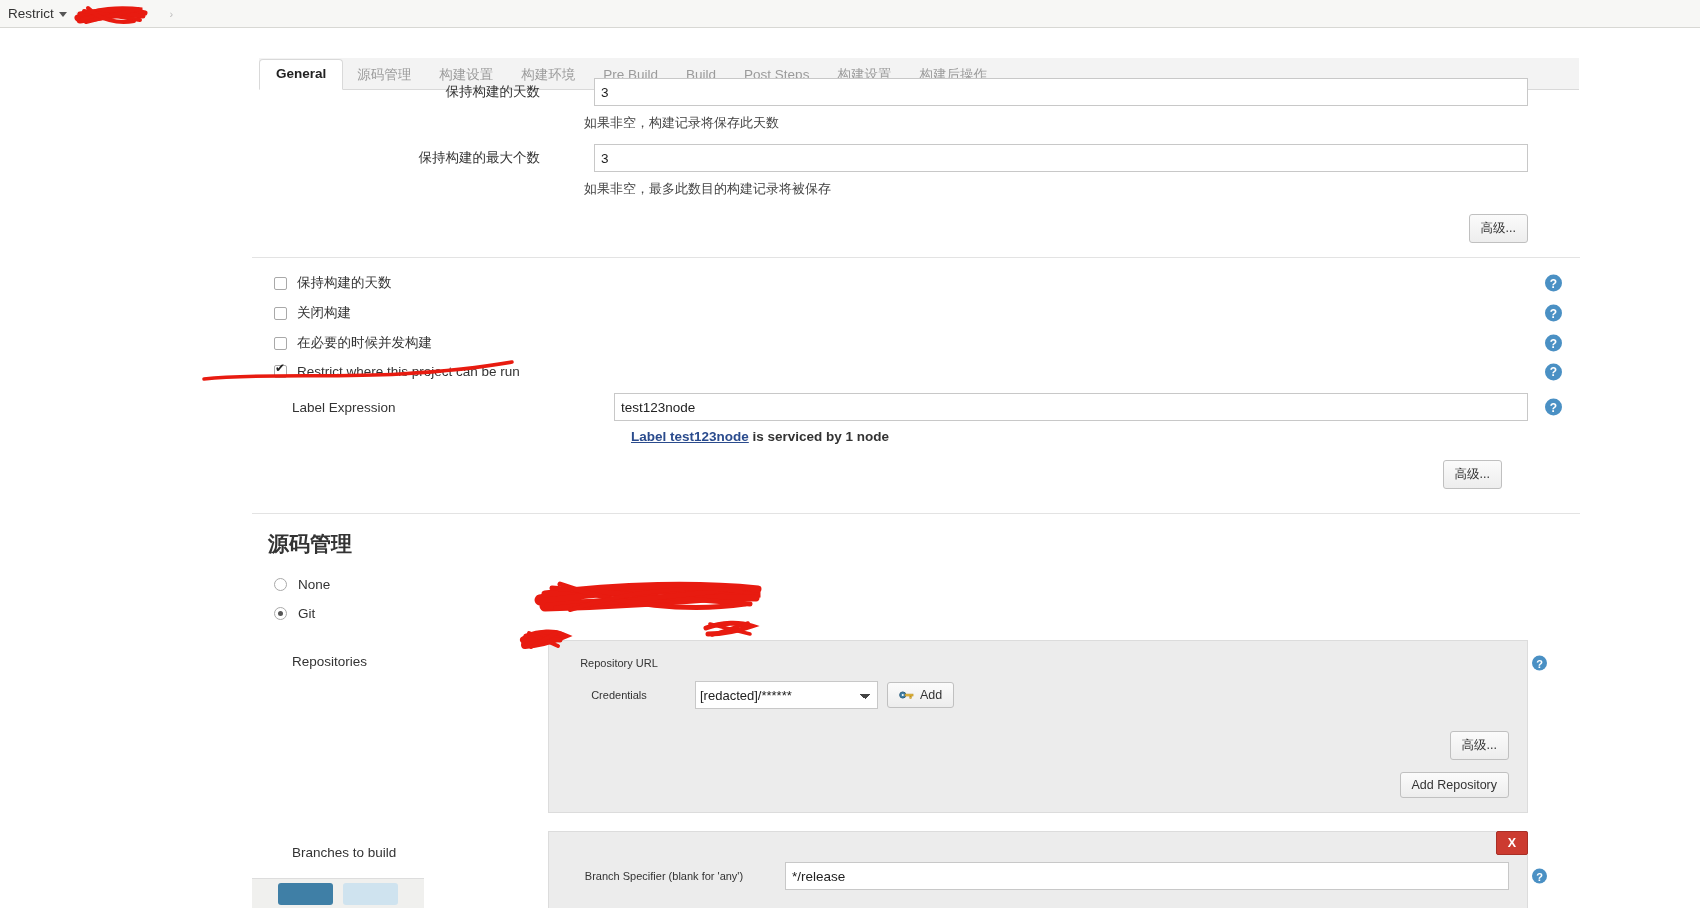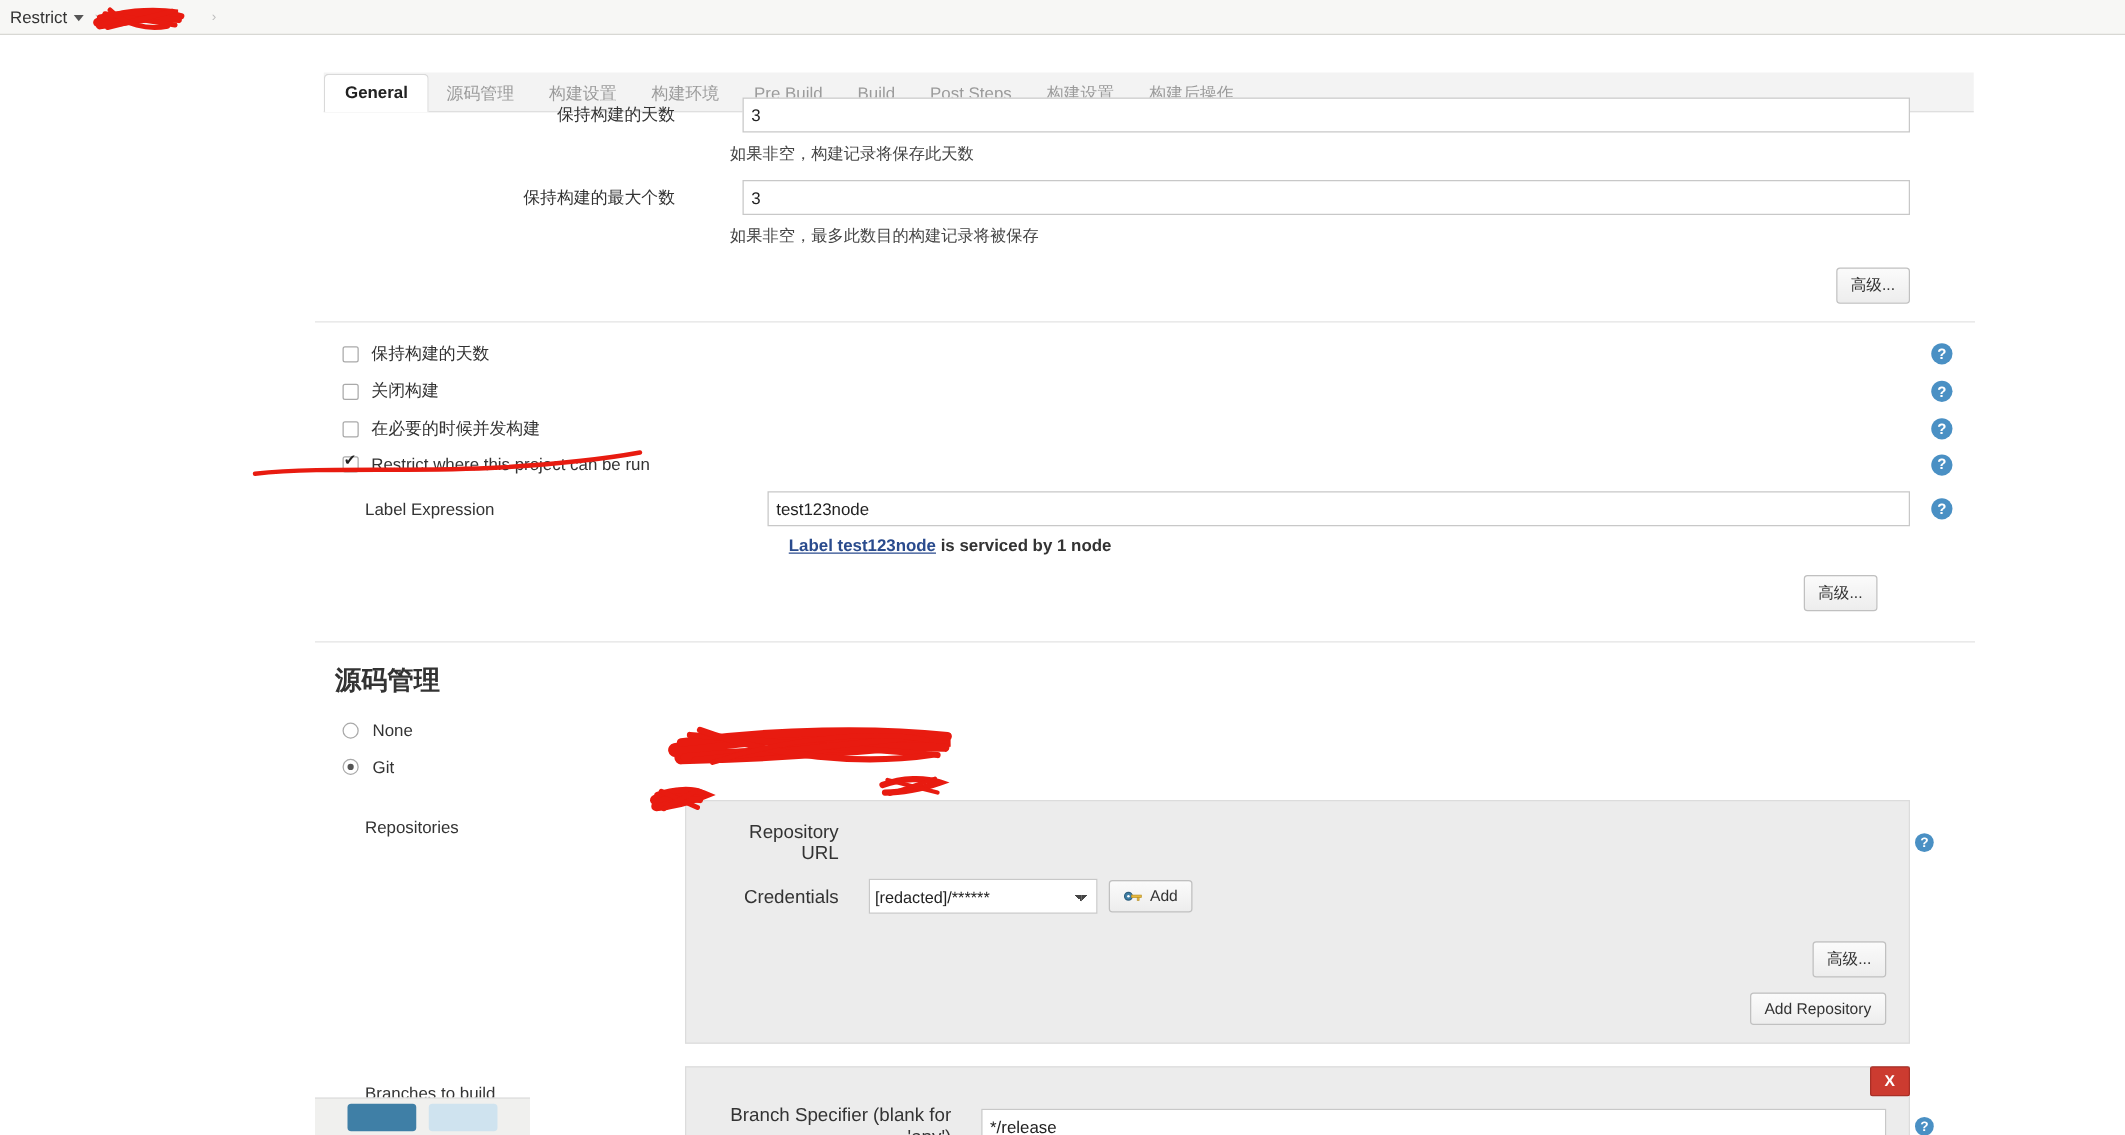--- a/index.html
+++ b/index.html
@@ -138,22 +138,22 @@
   .nested-label {
     width:280px; padding:14px 22px 0 24px; text-align:left;
     font-size:13.5px; color:#333; flex:none;
   }
   .nested-body {
     flex:1; background:#ececec; border:1px solid #dcdcdc;
     padding:16px 18px 14px 18px; position:relative; margin-right:52px;
   }
   .nested-row { display:flex; align-items:center; margin-bottom:12px; position:relative; }
   .nested-row-label {
-    width:128px; text-align:right; padding-right:24px;
-    font-size:15px; color:#333; flex:none;
+    width:128px; text-align:center; padding-right:24px;
+    font-size:11px; color:#333; flex:none;
   }
   .nested-row-label.wide { width:218px; }
   .nested-row-field { flex:1; display:flex; align-items:center; }
 
   select.cred {
     width:183px; height:28px; padding:2px 4px;
     border:1px solid #c8c8c8; background:#fff;
     font-family:"Liberation Sans", sans-serif; font-size:13px; color:#222;
     -webkit-appearance:none; appearance:none;
     background-image:

